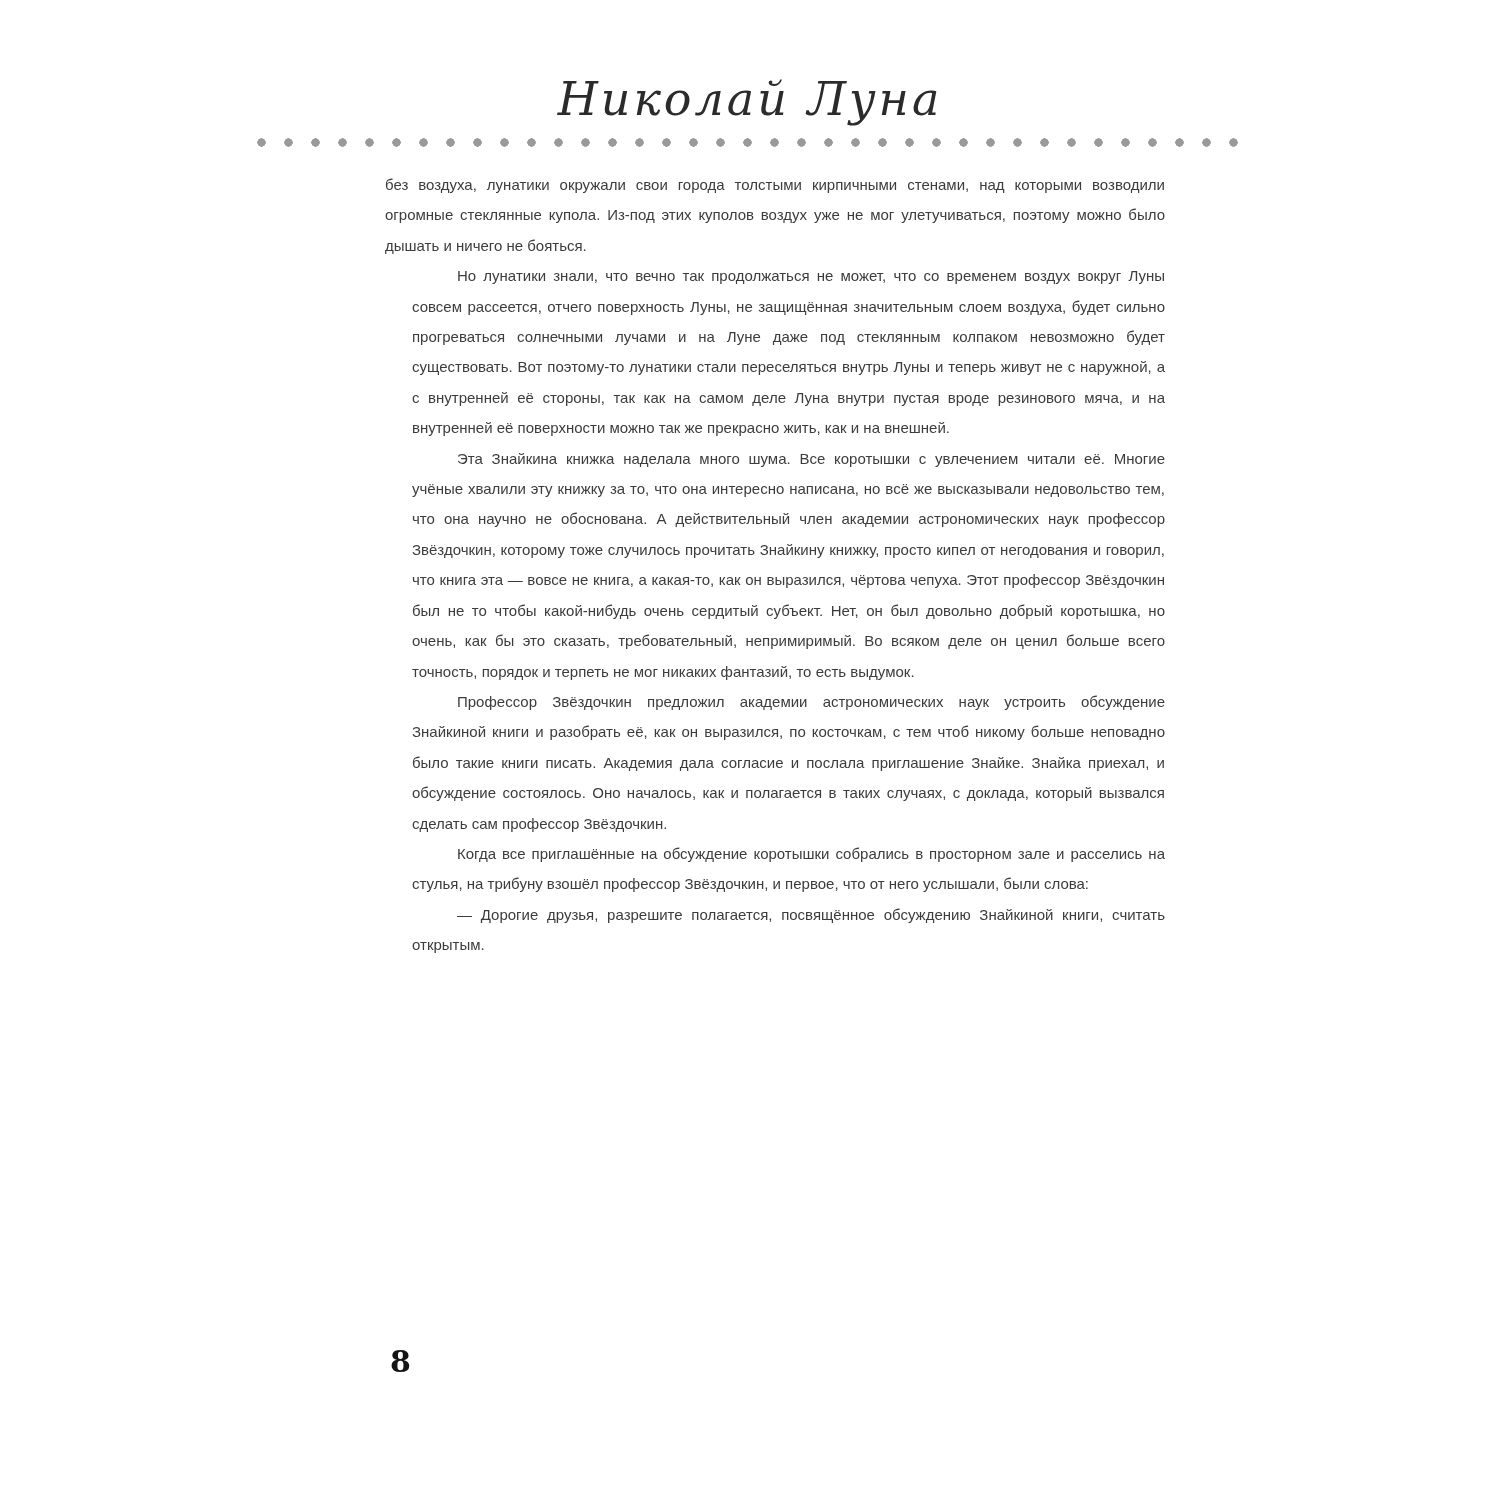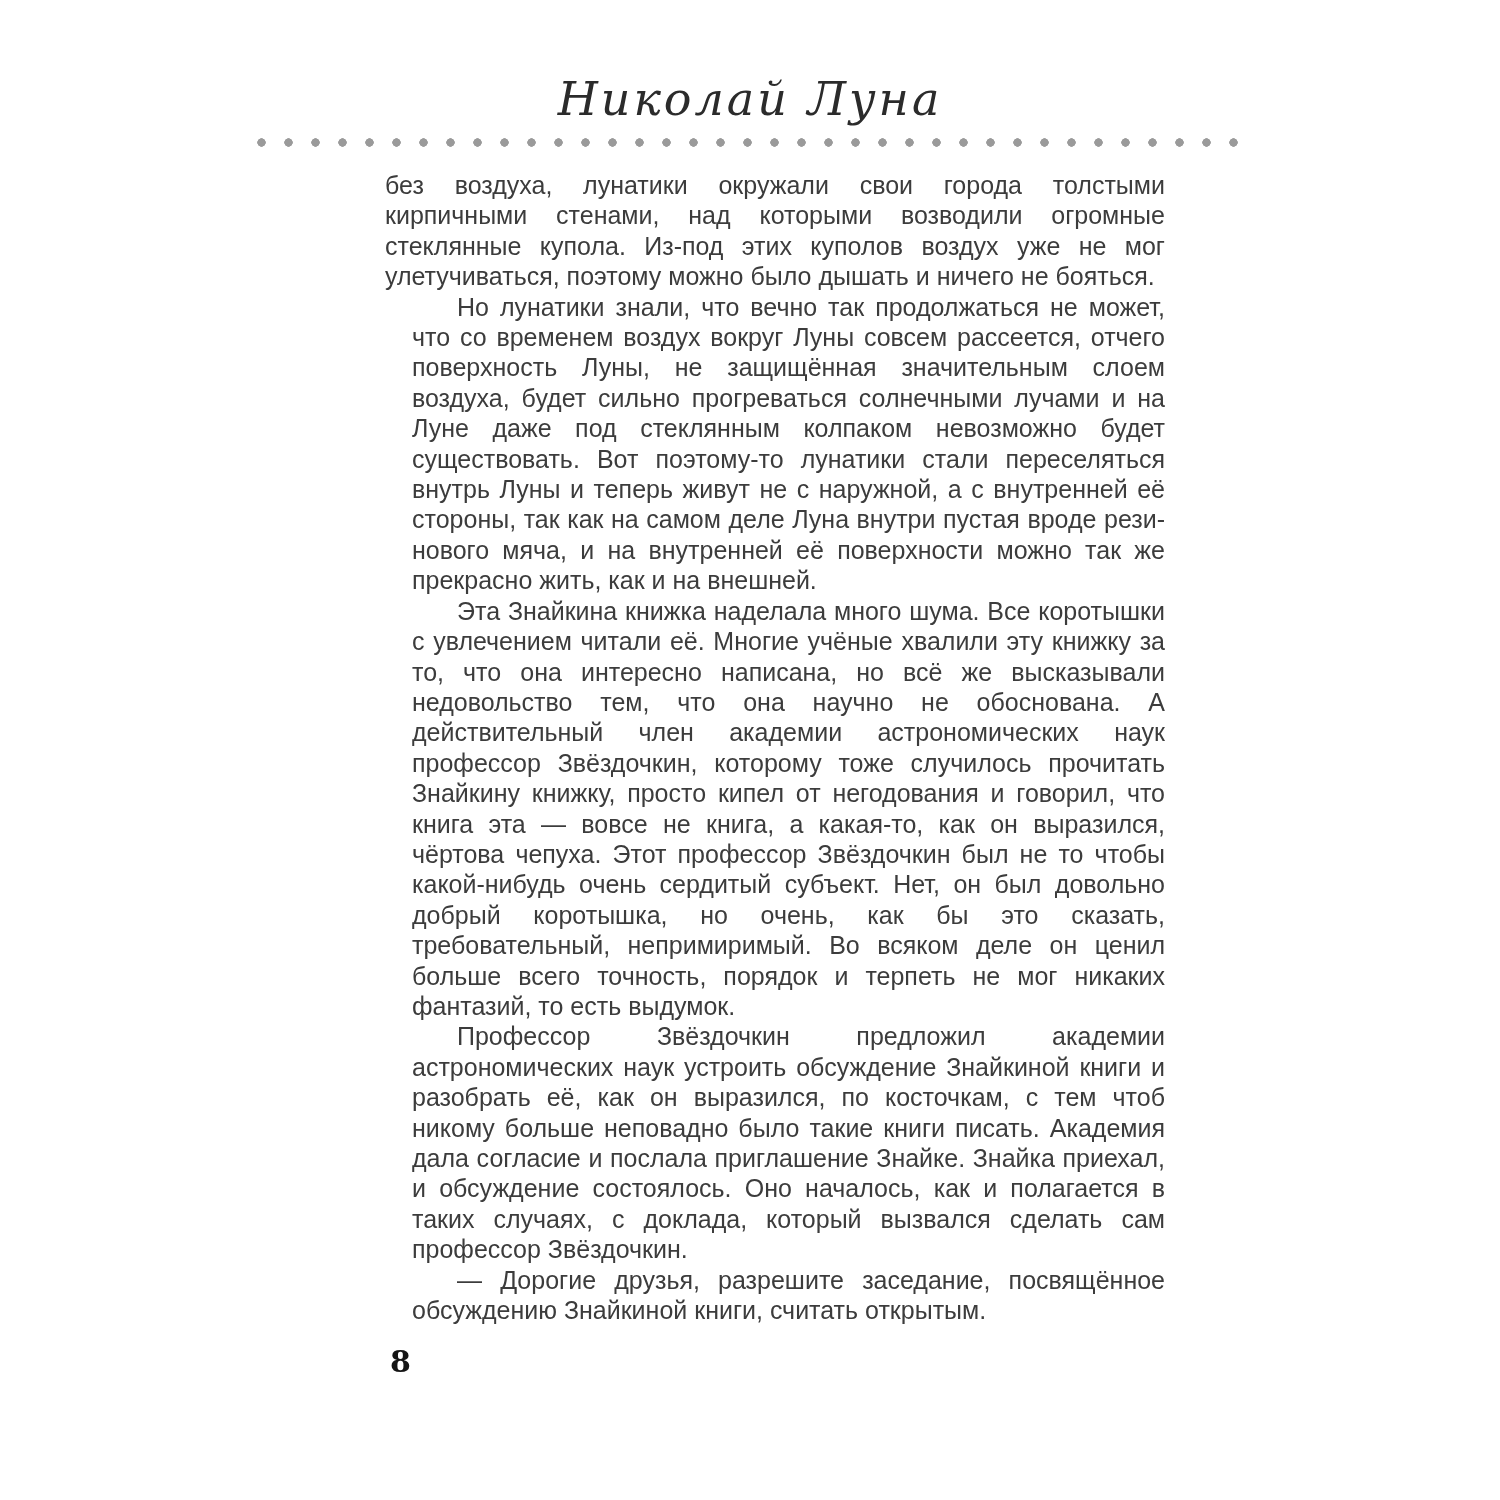--- a/index.html
+++ b/index.html
@@ -36,21 +36,21 @@
     height: 9px;
     background-image: radial-gradient(circle closest-side at center, #9a9a9a 88%, rgba(154,154,154,0) 100%);
     background-size: 27px 9px;
     background-repeat: repeat-x;
   }
   .text-block {
     position: absolute;
     top: 170px;
     left: 385px;
     width: 780px;
-    font-size: 25px;
+    font-size: 15px;
     line-height: 30.4px;
     color: #3c3c3c;
     text-align: justify;
     hyphens: manual;
   }
   .para {
     margin: 0;
     padding: 0;
   }
   .para.indent {
@@ -74,18 +74,19 @@
 
   <div class="author-header">Николай Луна</div>
 
   <div class="dotted-divider"></div>
 
   <main class="text-block">
       <p class="para">без воздуха, лунатики окружали свои города толстыми кирпичными стенами, над которыми возводили огромные стеклянные купола. Из-под этих куполов воздух уже не мог улетучиваться, поэтому можно было дышать и ничего не бояться.</p>
       <p class="para indent">Но лунатики знали, что вечно так продолжаться не может, что со временем воздух вокруг Луны совсем рассеется, отчего поверхность Луны, не защищённая значительным слоем воздуха, будет сильно про­греваться солнечными лучами и на Луне даже под стеклянным колпа­ком невозможно будет существовать. Вот поэтому-то лунатики стали переселяться внутрь Луны и теперь живут не с наружной, а с внутрен­ней её стороны, так как на самом деле Луна внутри пустая вроде рези­нового мяча, и на внутренней её поверхности можно так же прекрасно жить, как и на внешней.</p>
       <p class="para indent">Эта Знайкина книжка наделала много шума. Все коротышки с увлечением читали её. Многие учёные хвалили эту книжку за то, что она интересно написана, но всё же высказывали недовольство тем, что она научно не обоснована. А действительный член академии астроно­мических наук профессор Звёздочкин, которому тоже случилось про­читать Знайкину книжку, просто кипел от негодования и говорил, что книга эта — вовсе не книга, а какая-то, как он выразился, чёртова че­пуха. Этот профессор Звёздочкин был не то чтобы какой-нибудь очень сердитый субъект. Нет, он был довольно добрый коротышка, но очень, как бы это сказать, требовательный, непримиримый. Во всяком деле он ценил больше всего точность, порядок и терпеть не мог никаких фантазий, то есть выдумок.</p>
       <p class="para indent">Профессор Звёздочкин предложил академии астрономических наук устроить обсуждение Знайкиной книги и разобрать её, как он выразился, по косточкам, с тем чтоб никому больше неповадно было такие книги писать. Академия дала согласие и послала приглашение Знайке. Знайка приехал, и обсуждение состоялось. Оно началось, как и полагается в таких случаях, с доклада, который вызвался сделать сам профессор Звёздочкин.</p>
-      <p class="para indent">— Дорогие друзья, разрешите заседание, посвящённое обсужде­нию Знайкиной книги, считать открытым.</p>
+      <p class="para indent">Когда все приглашённые на обсуждение коротышки собрались в просторном зале и расселись на стулья, на трибуну взошёл профес­сор Звёздочкин, и первое, что от него услышали, были слова:</p>
+      <p class="para indent">— Дорогие друзья, разрешите полагается, посвящённое обсужде­нию Знайкиной книги, считать открытым.</p>
     </main>
 
   <div class="page-number">8</div>
 
 </div>
 
 </body></html>

